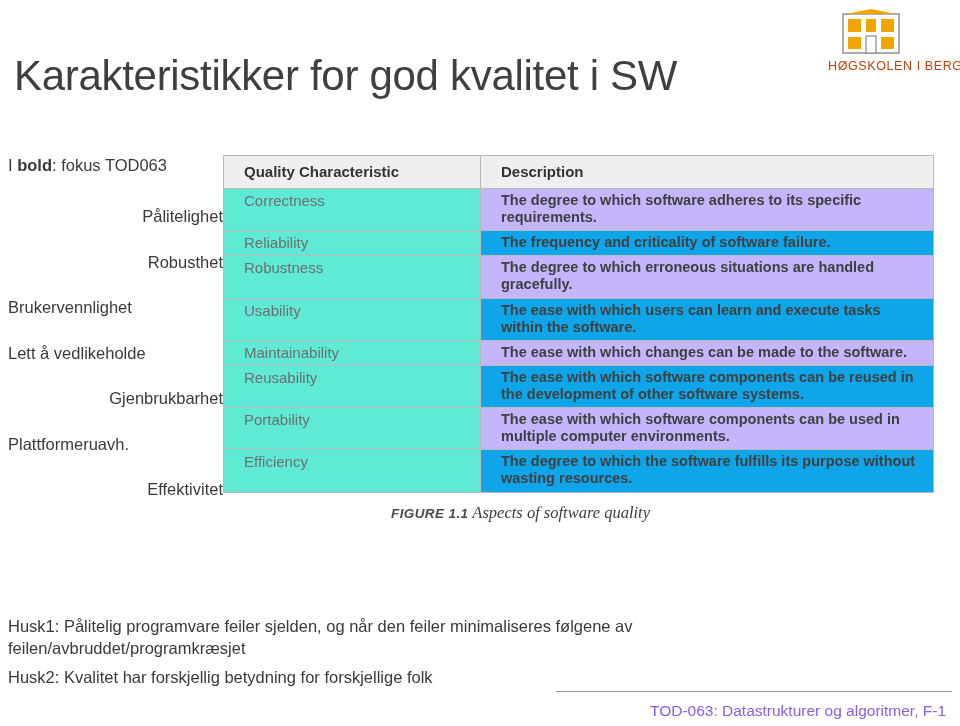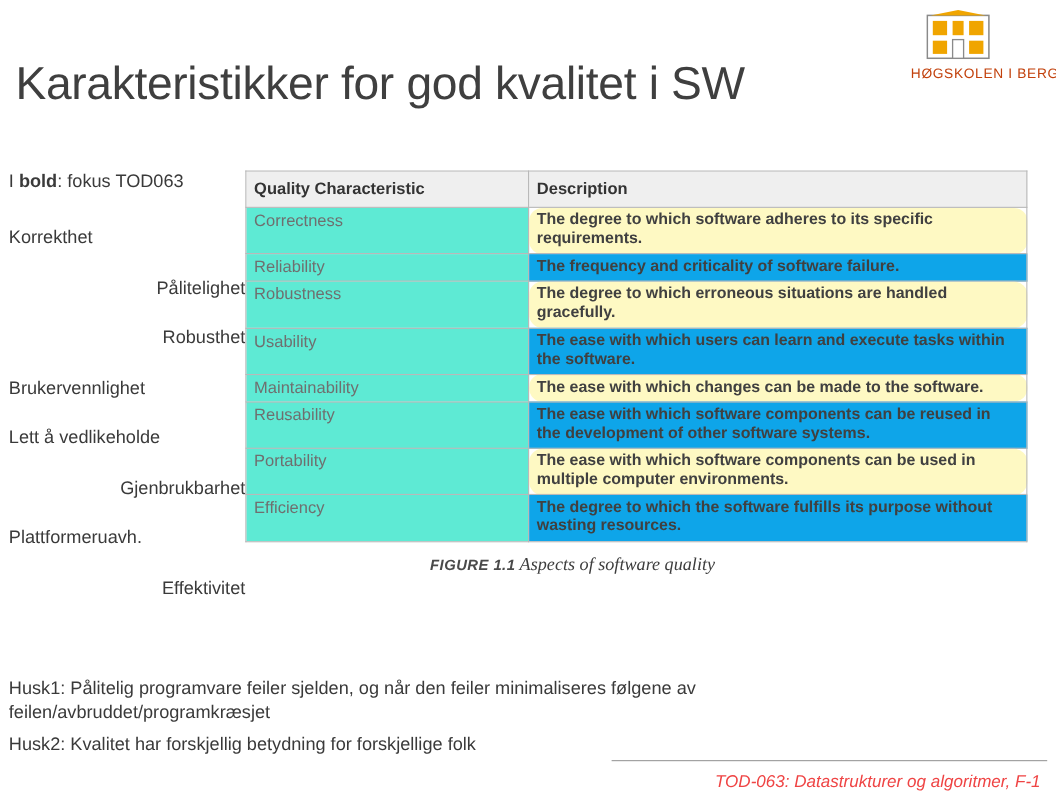--- a/index.html
+++ b/index.html
@@ -84,21 +84,21 @@
   }
   table.qtable {
     border-collapse: collapse;
     width: 710px;
     table-layout: fixed;
     font-family: "Liberation Sans", sans-serif;
   }
   table.qtable th,
   table.qtable td {
     border: 1px solid #b9b9b9;
-    padding: 3px 7px 4px 7px;
+    padding: 3px 7px 4px 20px;
     vertical-align: top;
     text-align: left;
   }
   table.qtable thead th {
     background: #efefef;
     font-size: 15px;
     font-weight: bold;
     color: #333333;
     height: 25px;
     vertical-align: middle;
@@ -110,21 +110,21 @@
     color: #6f6f6f;
     background: #5eead4;
   }
   td.desc {
     font-size: 14.5px;
     color: #404040;
     font-weight: bold;
     background: #f7f7f7;
     line-height: 1.18;
   }
-  tr.r-odd td.desc { background: #fef9c3; border-radius: 12px; }
+  tr.r-odd td.desc { background: #c4b5fd; }
   tr.r-even td.desc { background: #0ea5e9; }
 
   .figure-caption {
     margin-top: 10px;
     padding-left: 168px;
     font-family: "Liberation Serif", serif;
     font-size: 16.5px;
     color: #3d3d3d;
     white-space: nowrap;
     font-style: italic;
@@ -158,22 +158,21 @@
     bottom: 34px;
     width: 396px;
     height: 0;
     border-top: 1px solid #9a9a9a;
   }
   .footer-text {
     position: absolute;
     right: 14px;
     bottom: 6px;
     font-size: 15.5px;
-    font-style: italic;
-    color: #ef4444;
+    color: #8b5cf6;
     white-space: nowrap;
   }
 </style>
 </head>
 <body>
 
 <div class="logo">
   <span class="logo-mark">
     <svg width="58" height="46" viewBox="0 0 58 46" xmlns="http://www.w3.org/2000/svg">
       <rect x="1" y="6" width="56" height="39" fill="none" stroke="#8a8a8a" stroke-width="1.4"></rect>
@@ -188,23 +187,20 @@
   </span>
   <span class="logo-text">HØGSKOLEN I BERGEN</span>
 </div>
 
 <div class="slide-title">Karakteristikker for god kvalitet i SW</div>
 
 <div class="left-col">
   <div class="left-item legend">
     <span>I <b>bold</b>: fokus TOD063</span>
   </div>
-  <div class="left-item">
-    <span>Korrekthet</span>
-  </div>
   <div class="left-item bold">
     <span>Pålitelighet</span>
   </div>
   <div class="left-item bold">
     <span>Robusthet</span>
   </div>
   <div class="left-item">
     <span>Brukervennlighet</span>
   </div>
   <div class="left-item">

